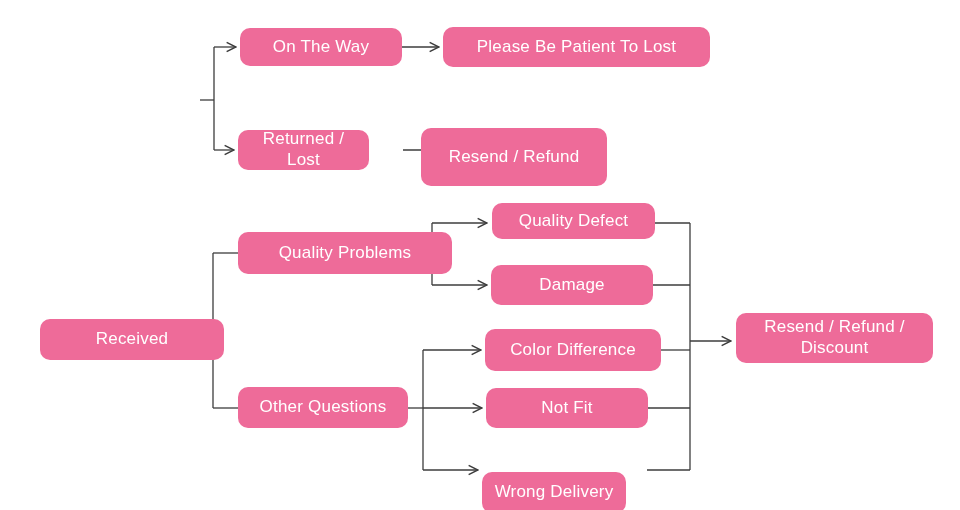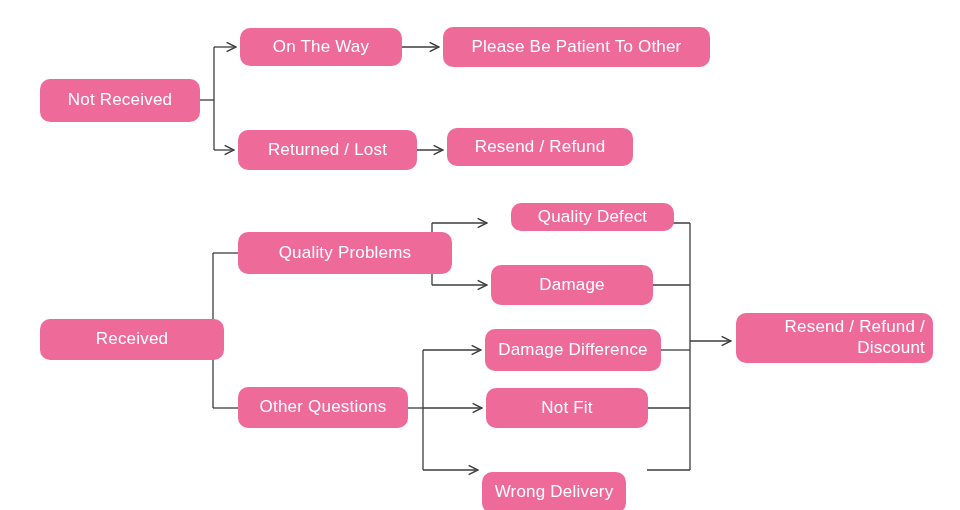--- a/index.html
+++ b/index.html
@@ -30,21 +30,21 @@
     fill:none;
   }
   .node{
     position:absolute;
     background:var(--node-fill);
     color:var(--node-text);
     border-radius:10px;
     display:flex;
     align-items:center;
     justify-content:center;
-    text-align:right;
+    text-align:center;
     font-size:17px;
     line-height:1.22;
     padding:2px 8px;
     box-sizing:border-box;
     letter-spacing:0.2px;
   }
 </style>
 </head>
 <body>
 
@@ -82,41 +82,40 @@
 
     <path d="M654,223 H690"></path>
     <path d="M653,285 H690"></path>
     <path d="M661,350 H690"></path>
     <path d="M639,408 H690"></path>
     <path d="M647,470 H690"></path>
     <path d="M690,223 V470"></path>
     <path d="M690,341 H731" marker-end="url(#arrow)"></path>
   </svg>
 
-  <div class="node" style="left:40px;top:79px;width:160px;height:43px">Not Received</div>
 
   <div class="node" style="left:240px;top:28px;width:162px;height:38px">On The Way</div>
 
-  <div class="node" style="left:443px;top:27px;width:267px;height:40px">Please Be Patient To Other</div>
+  <div class="node" style="left:443px;top:27px;width:267px;height:40px">Please Be Patient To Lost</div>
 
-  <div class="node" style="left:238px;top:130px;width:179px;height:40px">Returned / Lost</div>
+  <div class="node" style="left:238px;top:130px;width:131px;height:40px">Returned / Lost</div>
 
-  <div class="node" style="left:447px;top:128px;width:186px;height:38px">Resend / Refund</div>
+  <div class="node" style="left:421px;top:128px;width:186px;height:58px">Resend / Refund</div>
 
   <div class="node" style="left:40px;top:319px;width:184px;height:41px">Received</div>
 
   <div class="node" style="left:238px;top:232px;width:214px;height:42px">Quality Problems</div>
 
-  <div class="node" style="left:511px;top:203px;width:163px;height:28px">Quality Defect</div>
+  <div class="node" style="left:492px;top:203px;width:163px;height:36px">Quality Defect</div>
 
   <div class="node" style="left:491px;top:265px;width:162px;height:40px">Damage</div>
 
   <div class="node" style="left:238px;top:387px;width:170px;height:41px">Other Questions</div>
 
-  <div class="node" style="left:485px;top:329px;width:176px;height:42px">Damage Difference</div>
+  <div class="node" style="left:485px;top:329px;width:176px;height:42px">Color Difference</div>
 
   <div class="node" style="left:486px;top:388px;width:162px;height:40px">Not Fit</div>
 
   <div class="node" style="left:482px;top:472px;width:144px;height:41px">Wrong Delivery</div>
 
   <div class="node" style="left:736px;top:313px;width:197px;height:50px">Resend / Refund / Discount</div>
 
 </div>
 
 </body></html>

